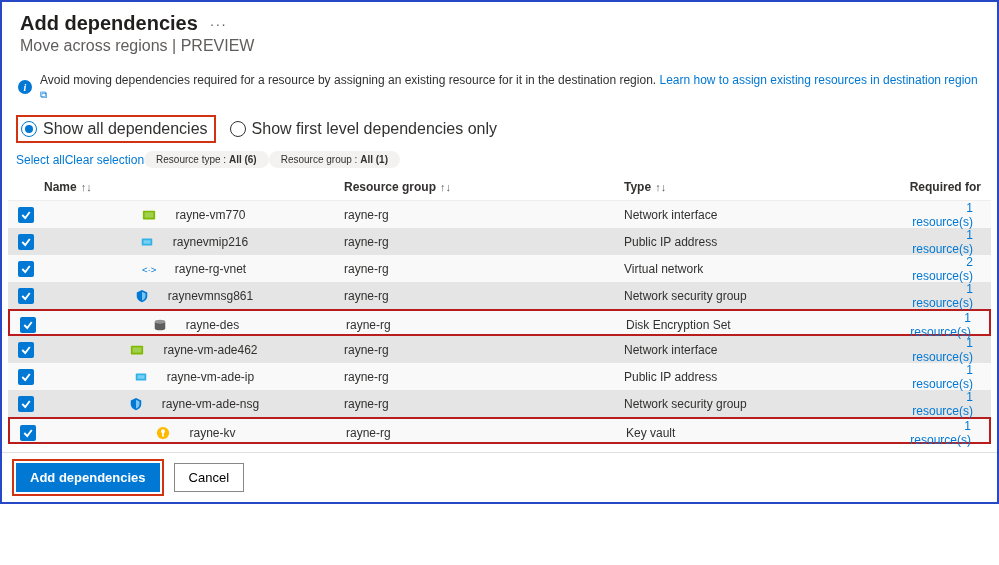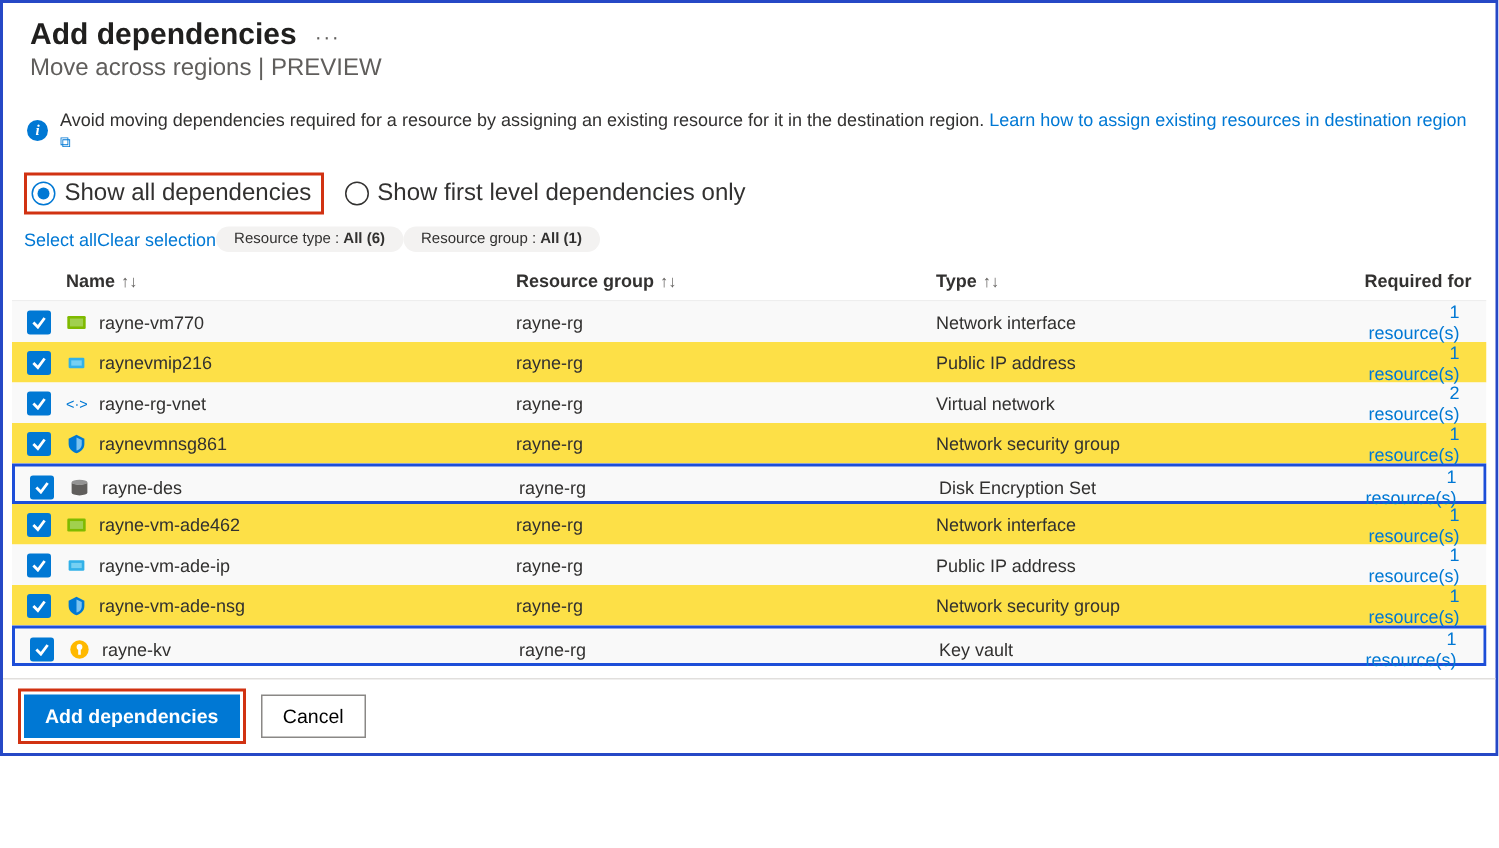--- a/index.html
+++ b/index.html
@@ -146,36 +146,37 @@
     font-size: 11px;
     color: #605e5c;
     margin-left: 4px;
   }
   .trow {
     font-size: 12px;
     color: #323130;
     height: 27px;
   }
   .trow.even { background: #f9f9f9; }
-  .trow.odd { background: #fde047; }
-  .trow.highlight { border: 2px solid #1d4ed8; height: 27px; }
+  .trow.odd { background: #e5e5e5; }
+  .trow.highlight { border: 2px solid #b91c1c; height: 27px; }
   .check {
     width: 16px;
     height: 16px;
     background: #0078d4;
     display: flex;
     align-items: center;
     justify-content: center;
     border-radius: 2px;
   }
   .check svg { width: 12px; height: 12px; }
   .name-cell {
     display: flex;
     align-items: center;
-    gap: 8px;
+    gap: 19px;
+    justify-content: center;
   }
   .res-icon {
     width: 14px;
     height: 14px;
     flex-shrink: 0;
     display: flex;
     align-items: center;
     justify-content: center;
   }
   .req-cell {

